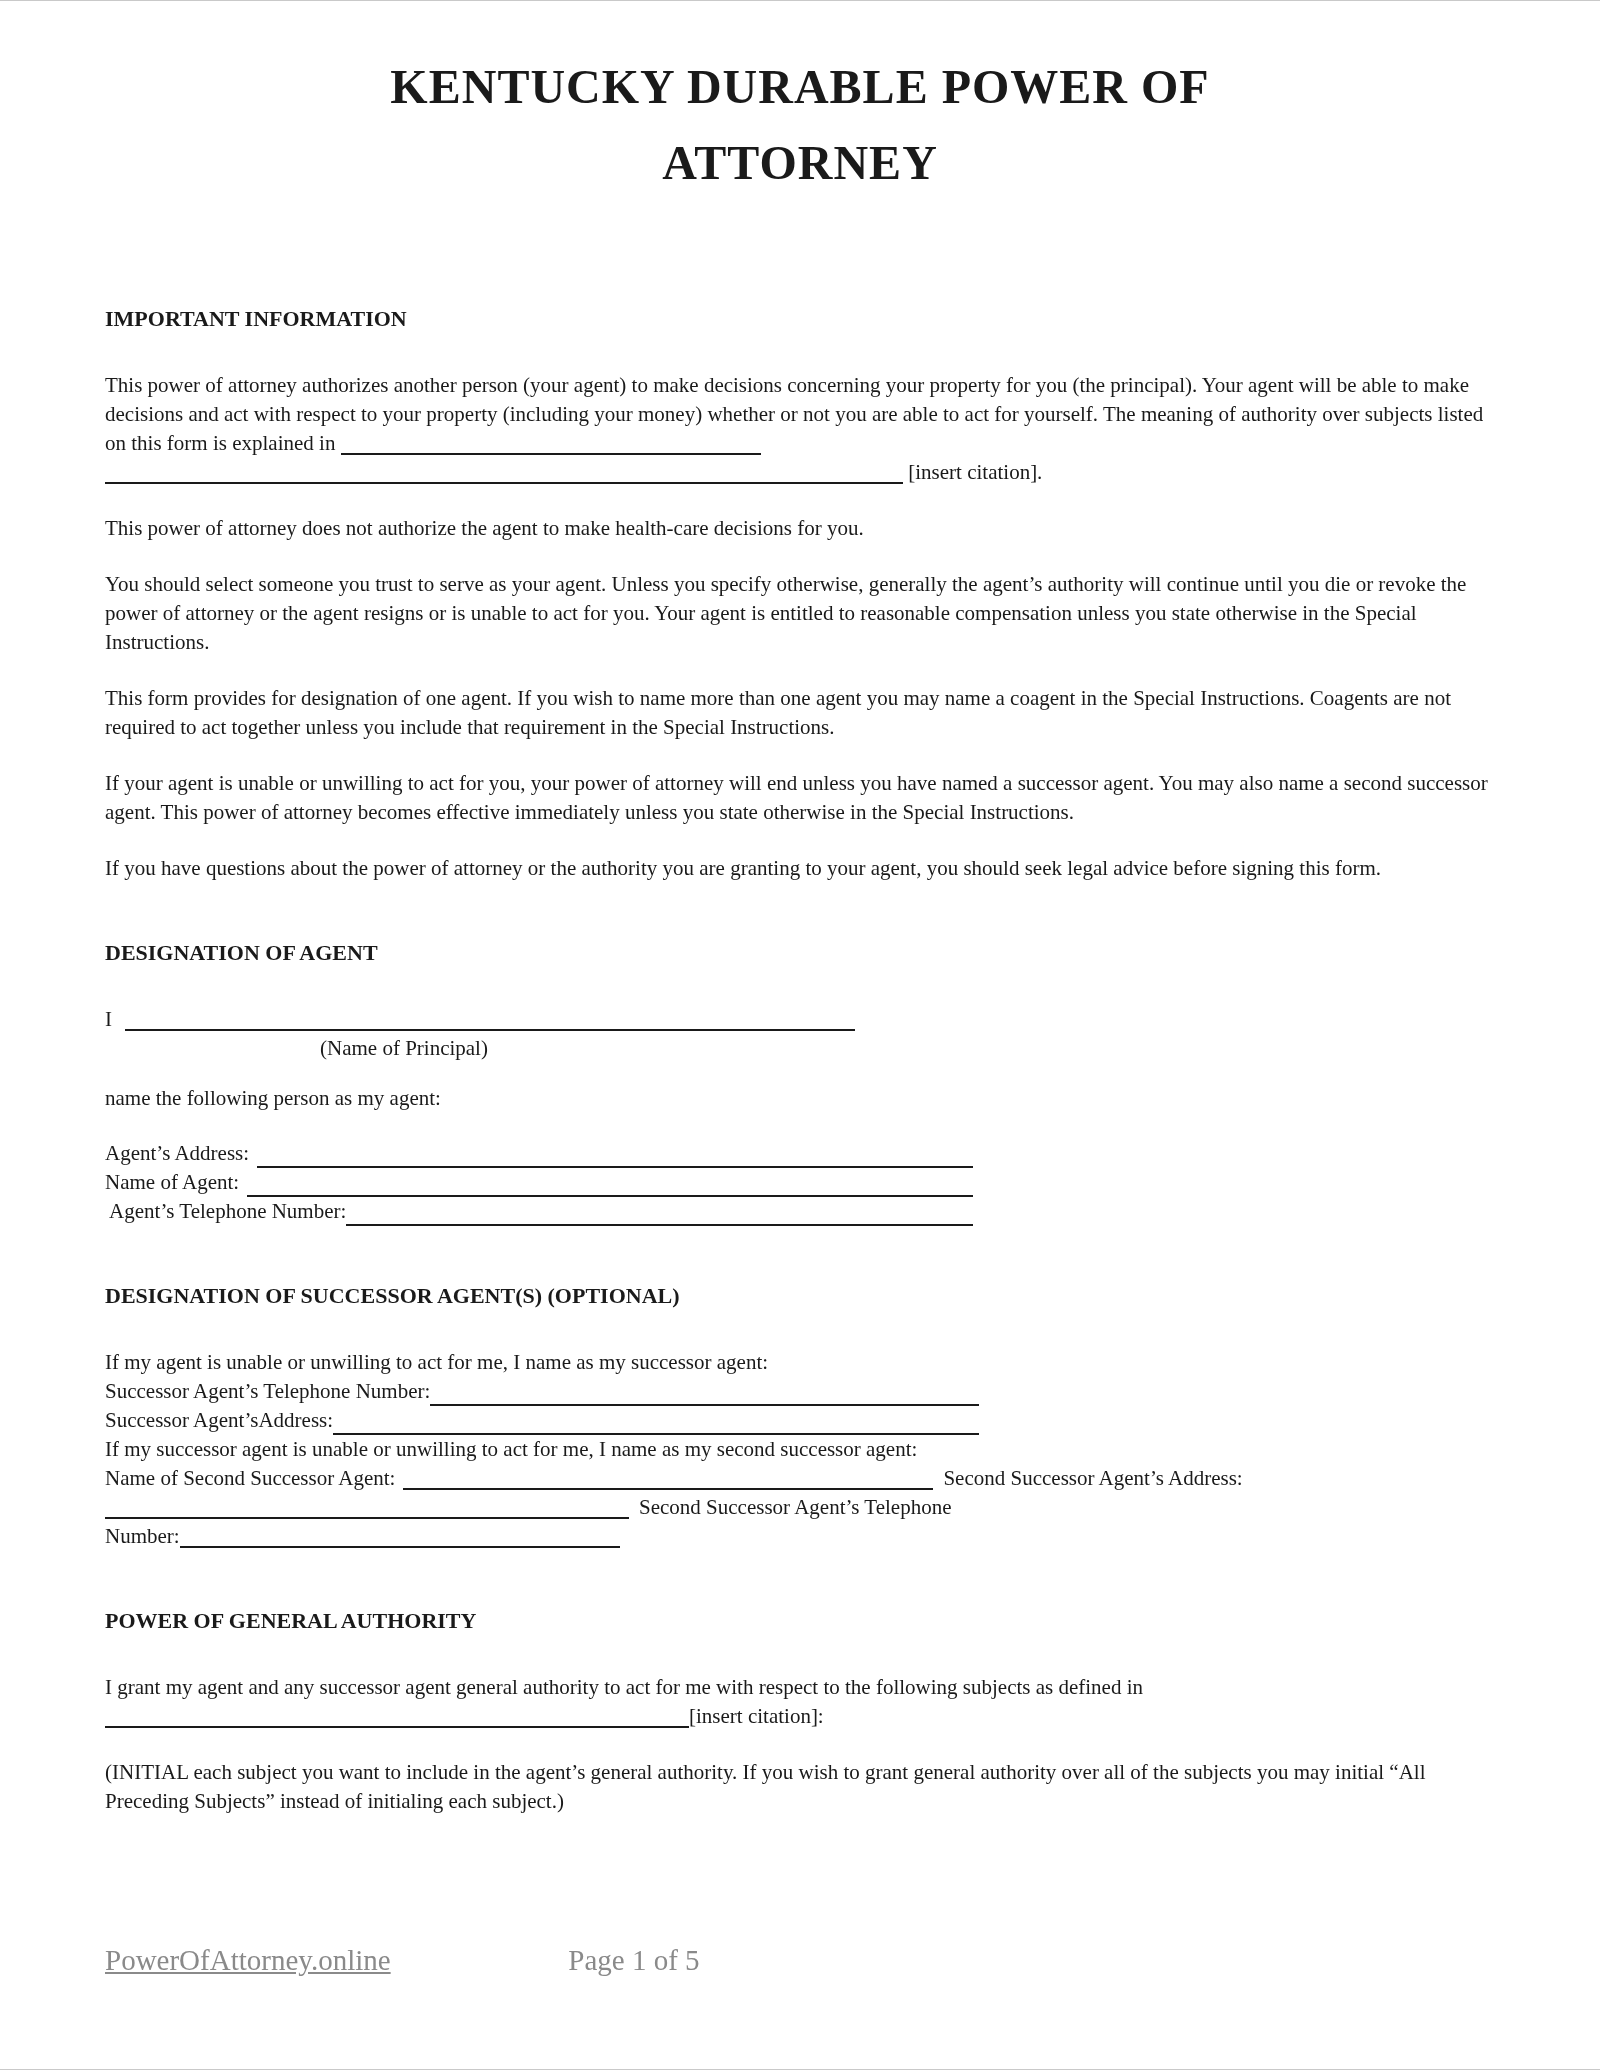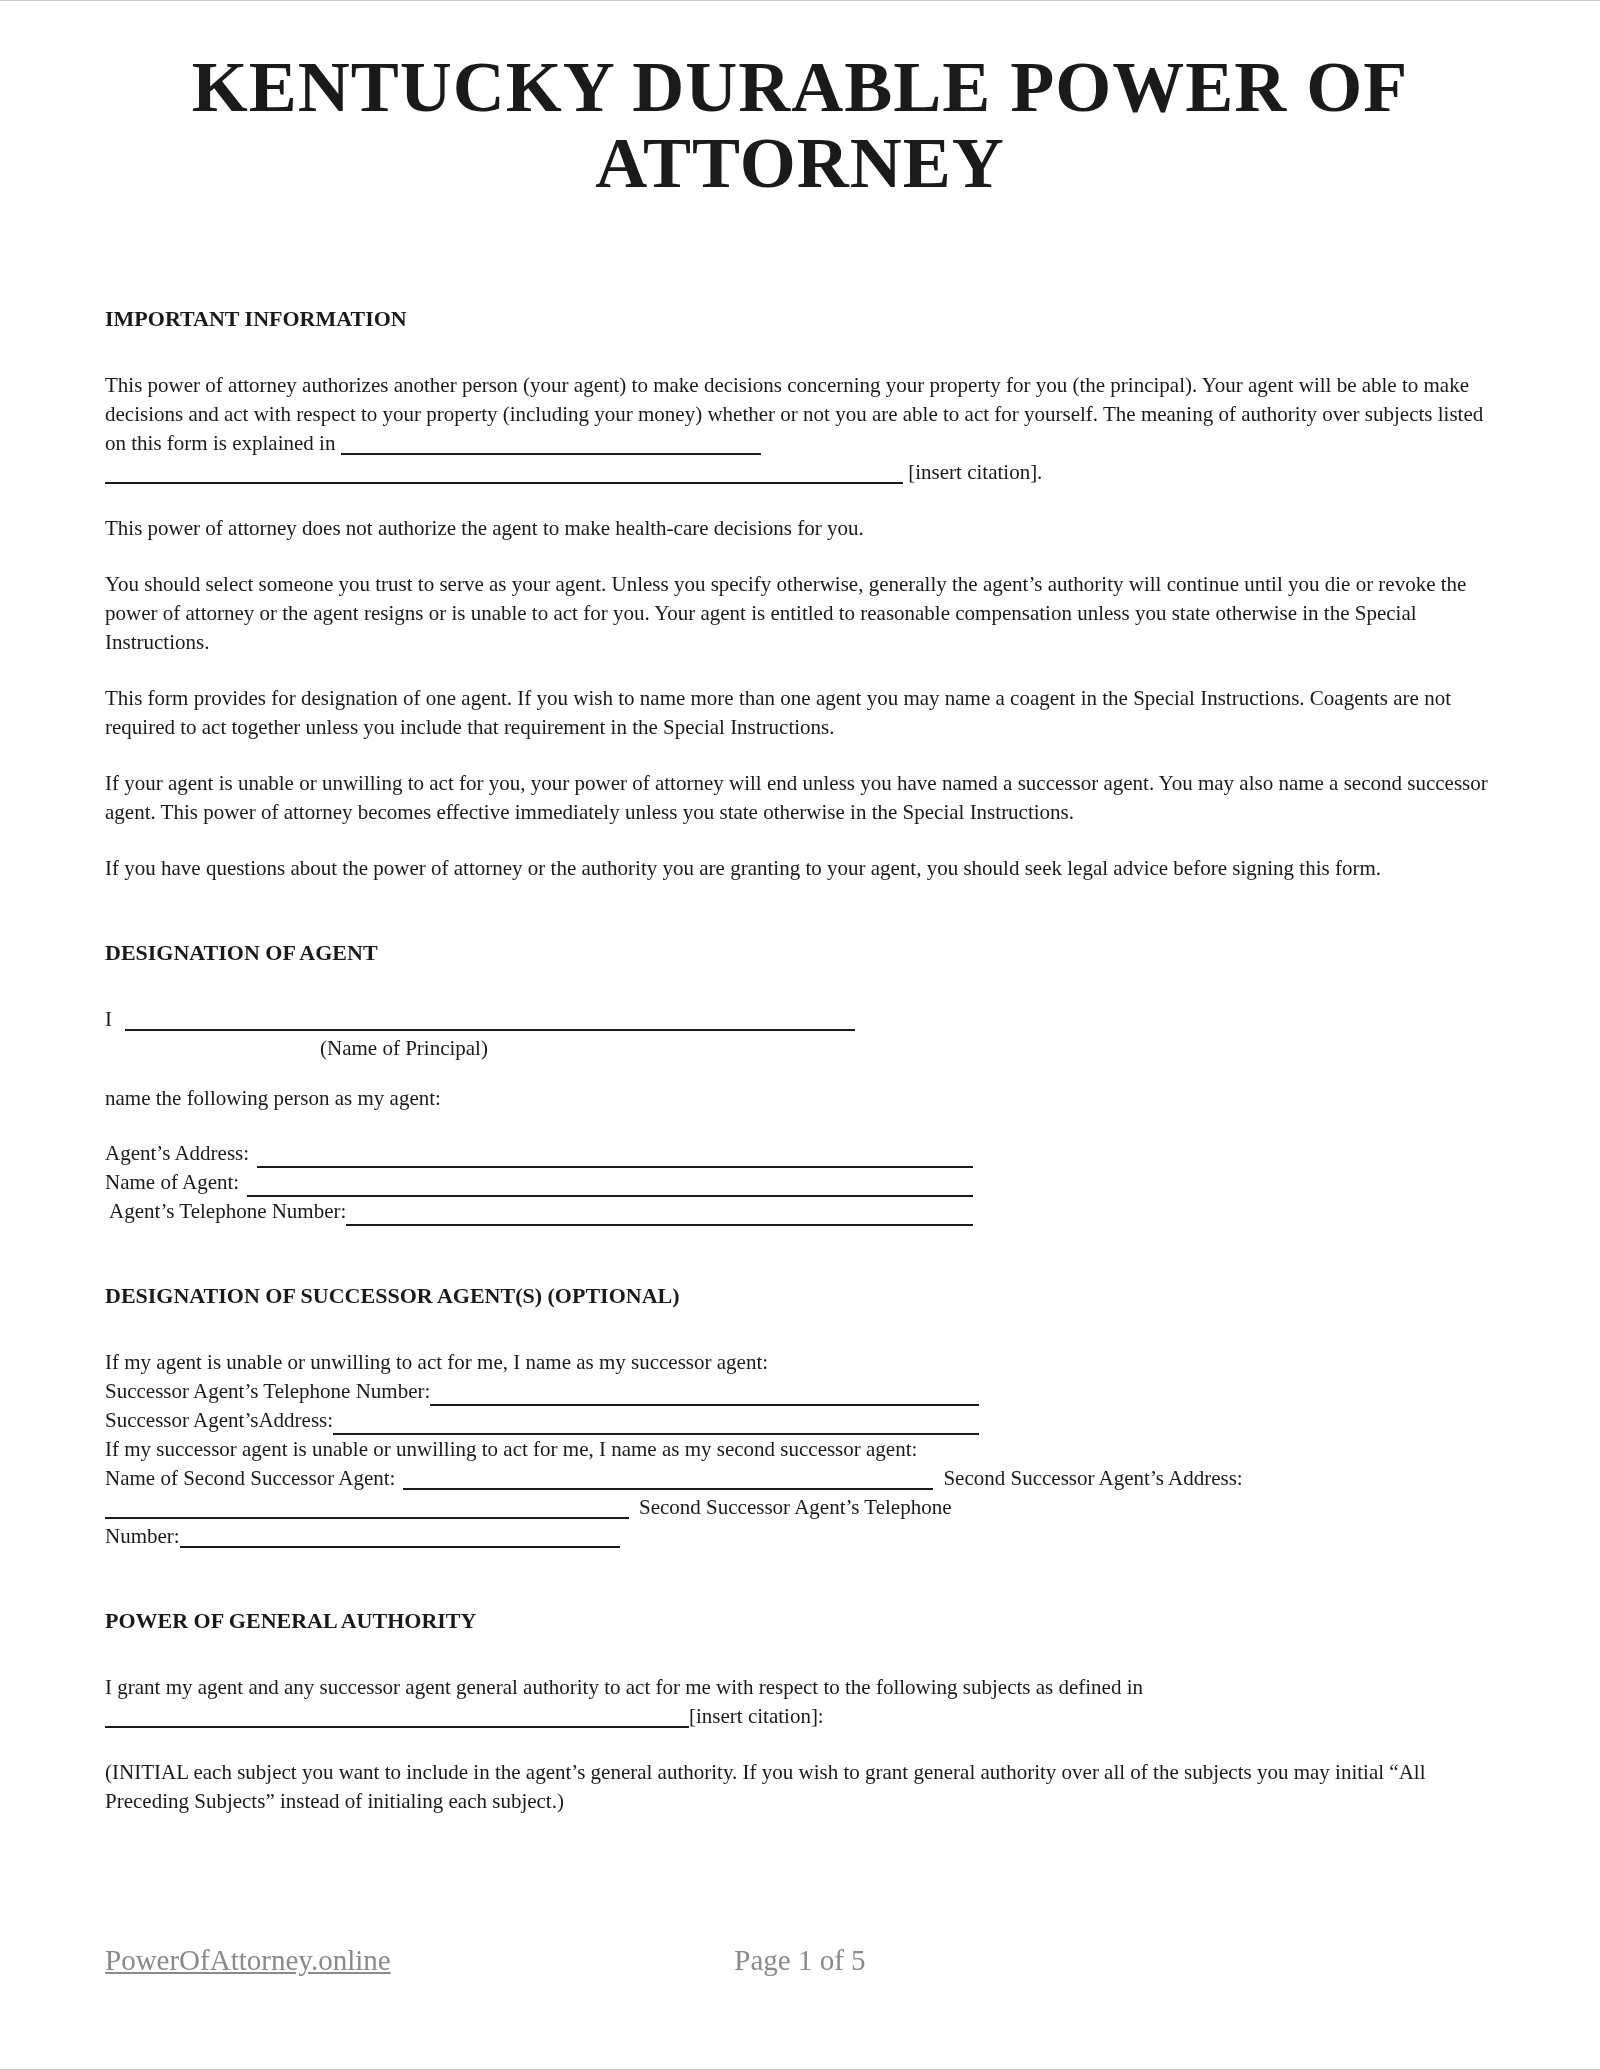--- a/index.html
+++ b/index.html
@@ -13,21 +13,21 @@
     font-family: "Liberation Serif", "DejaVu Serif", serif;
     padding: 0 105px;
     border-top: 1px solid #c9c9c9;
     border-bottom: 1px solid #c9c9c9;
     overflow: hidden;
   }
   .doc-title {
     margin-top: 48px;
     text-align: center;
     font-weight: bold;
-    font-size: 72px;
+    font-size: 48px;
     line-height: 76px;
     letter-spacing: 1px;
   }
   h2 {
     font-size: 22px;
     line-height: 36px;
     font-weight: bold;
     margin: 52px 0 34px 0;
   }
   h2.first { margin-top: 100px; }
@@ -62,21 +62,21 @@
     left: 105px;
     right: 105px;
     bottom: 92px;
     display: flex;
     align-items: baseline;
     color: #8a8a8a;
     font-size: 29px;
     margin-top: 36px;
   }
   .footer > div { flex: 1; }
-  .f-center { text-align: center; }
+  .f-center { text-align: left; }
   .f-right { text-align: right; }
   .site-link {
     color: #8a8a8a;
     text-decoration: underline;
     cursor: pointer;
   }
 </style>
 </head>
 <body>
 

